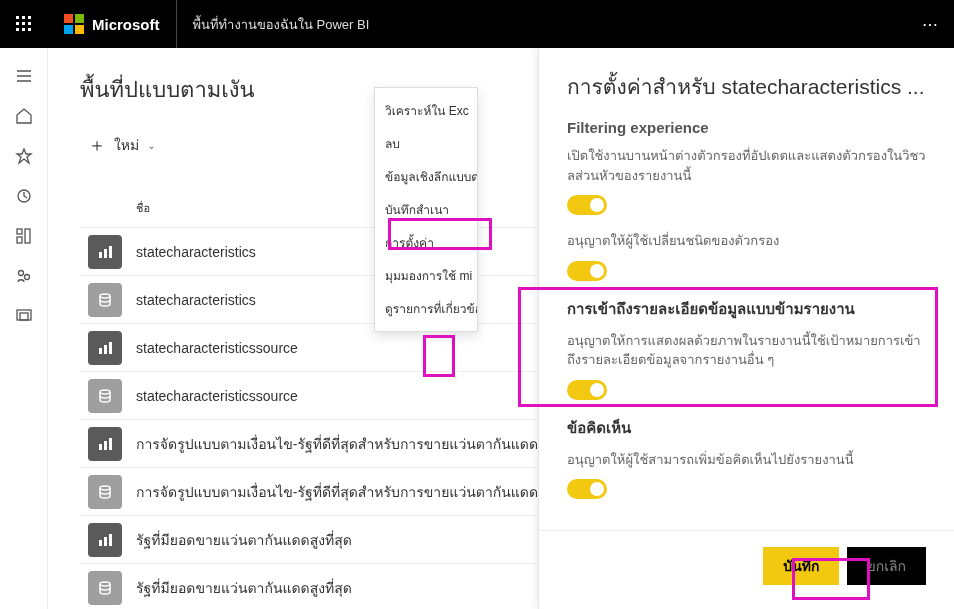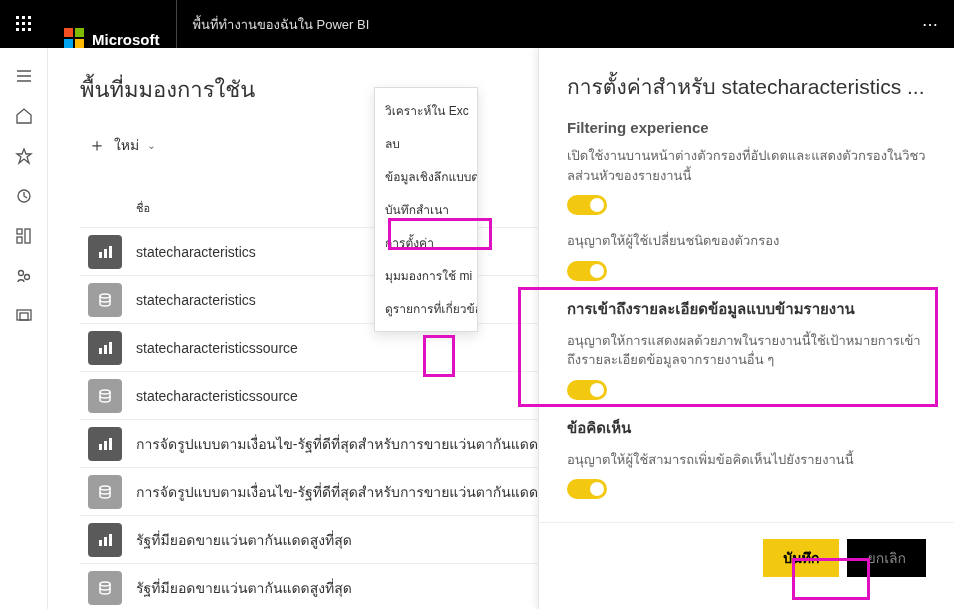--- a/index.html
+++ b/index.html
@@ -2,21 +2,21 @@
 <html><head>
   <meta charset="utf-8">
   <style>
     * { margin: 0; padding: 0; box-sizing: border-box; font-family: "Segoe UI", sans-serif; }
     body { width: 954px; height: 609px; overflow: hidden; background: #fff; position: relative; }
 
     
     .top-header { height: 48px; background: #000; display: flex; align-items: center; color: #fff; }
     .app-launcher { width: 48px; height: 48px; display: flex; align-items: center; justify-content: center; cursor: pointer; }
     .app-launcher svg { width: 16px; height: 16px; }
-    .ms-logo { display: flex; align-items: flex-end; padding: 0 16px; border-right: 1px solid #444; height: 48px; }
+    .ms-logo { display: flex; align-items: center; padding: 0 16px; border-right: 1px solid #444; height: 48px; }
     .ms-logo-squares { width: 20px; height: 20px; margin-right: 8px; }
     .ms-logo-text { font-size: 15px; font-weight: 600; }
     .breadcrumb { padding: 0 16px; font-size: 13px; color: #ddd; flex: 1; }
     .header-more { width: 48px; height: 48px; display: flex; align-items: center; justify-content: center; cursor: pointer; color: #fff; }
 
     
     .left-rail { position: absolute; top: 48px; left: 0; width: 48px; height: calc(100% - 48px); border-right: 1px solid #eaeaea; background: #fff; display: flex; flex-direction: column; align-items: center; padding-top: 8px; }
     .left-rail .rail-item { width: 48px; height: 40px; display: flex; align-items: center; justify-content: center; cursor: pointer; color: #555; }
     .left-rail svg { width: 18px; height: 18px; }
 
@@ -45,21 +45,21 @@
 
     
     .settings-panel { position: absolute; top: 48px; right: 0; width: 416px; height: calc(100% - 48px); background: #fff; box-shadow: -2px 0 8px rgba(0,0,0,0.08); border-left: 1px solid #e5e5e5; z-index: 20; display: flex; flex-direction: column; }
     .panel-title { padding: 22px 28px 16px 28px; font-size: 21px; color: #333; font-weight: 400; }
     .panel-body { padding: 0 28px; overflow: hidden; flex: 1; }
     .section-title { font-size: 15px; color: #333; font-weight: 600; margin-top: 8px; margin-bottom: 10px; }
     .section-title.cut { color: #555; font-weight: 600; }
     .section-desc { font-size: 13px; color: #666; line-height: 1.5; margin-bottom: 10px; }
     .toggle { width: 40px; height: 20px; background: #f2c811; border-radius: 10px; position: relative; margin-bottom: 16px; cursor: pointer; }
     .toggle .knob { position: absolute; right: 3px; top: 3px; width: 14px; height: 14px; background: #fff; border-radius: 50%; }
-    .panel-footer { padding: 16px 28px 32px; display: flex; justify-content: flex-end; gap: 8px; border-top: 1px solid #eee; }
+    .panel-footer { padding: 16px 28px 24px; display: flex; justify-content: flex-end; gap: 8px; border-top: 1px solid #eee; }
     .btn { padding: 8px 20px; font-size: 14px; border: none; cursor: pointer; }
     .btn-primary { background: #f2c811; color: #000; font-weight: 600; }
     .btn-secondary { background: #000000; color: #888; }
 
     
     .hl { position: absolute; border: 3px solid #e010c0; z-index: 50; pointer-events: none; }
     .hl-settings { top: 218px; left: 388px; width: 104px; height: 32px; }
     .hl-more { top: 335px; left: 423px; width: 32px; height: 42px; }
     .hl-cross { top: 287px; left: 518px; width: 420px; height: 120px; }
     .hl-save { top: 558px; left: 792px; width: 78px; height: 42px; }
@@ -134,21 +134,21 @@
     </div>
   <div class="rail-item">
       <svg viewBox="0 0 18 18" fill="none" stroke="#555" stroke-width="1.3">
         <rect x="2" y="3" width="14" height="10"></rect>
         <rect x="5" y="6" width="8" height="7"></rect>
       </svg>
     </div>
 </div>
 
 <div class="main">
-  <div class="workspace-title">พื้นที่มมองการใชัน</div>
+  <div class="workspace-title">พื้นที่ปแบบตามเงัน</div>
   <div class="new-btn">
     <span class="plus">＋</span>
     <span>ใหม่</span>
     <span class="chevron">⌄</span>
   </div>
 
   <div class="list-header">
     <span>ชื่อ</span>
   </div>
 

